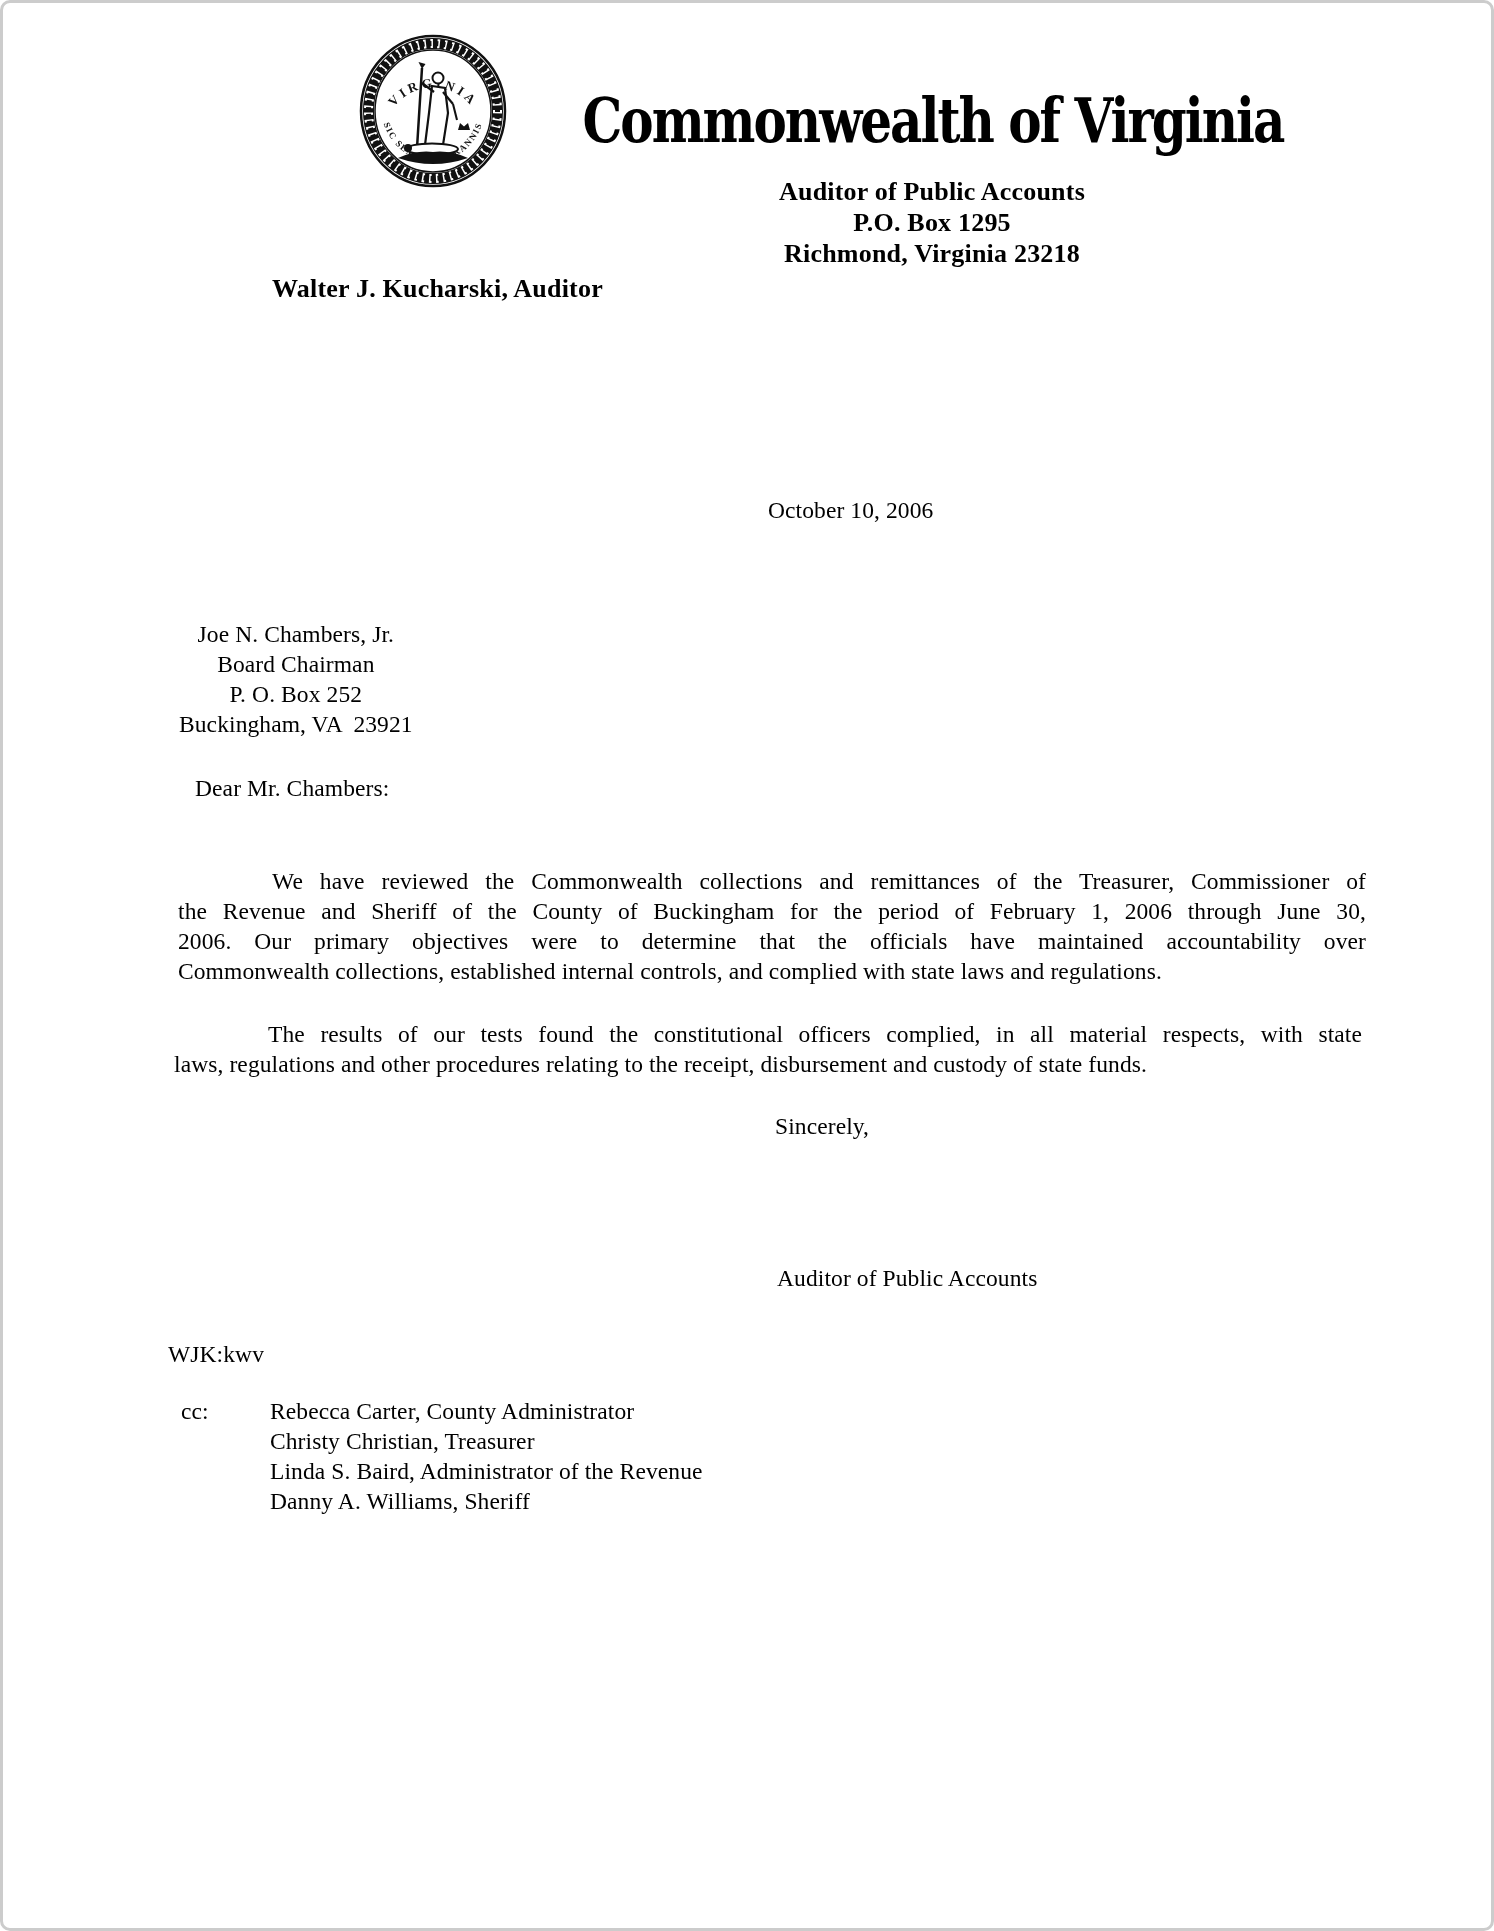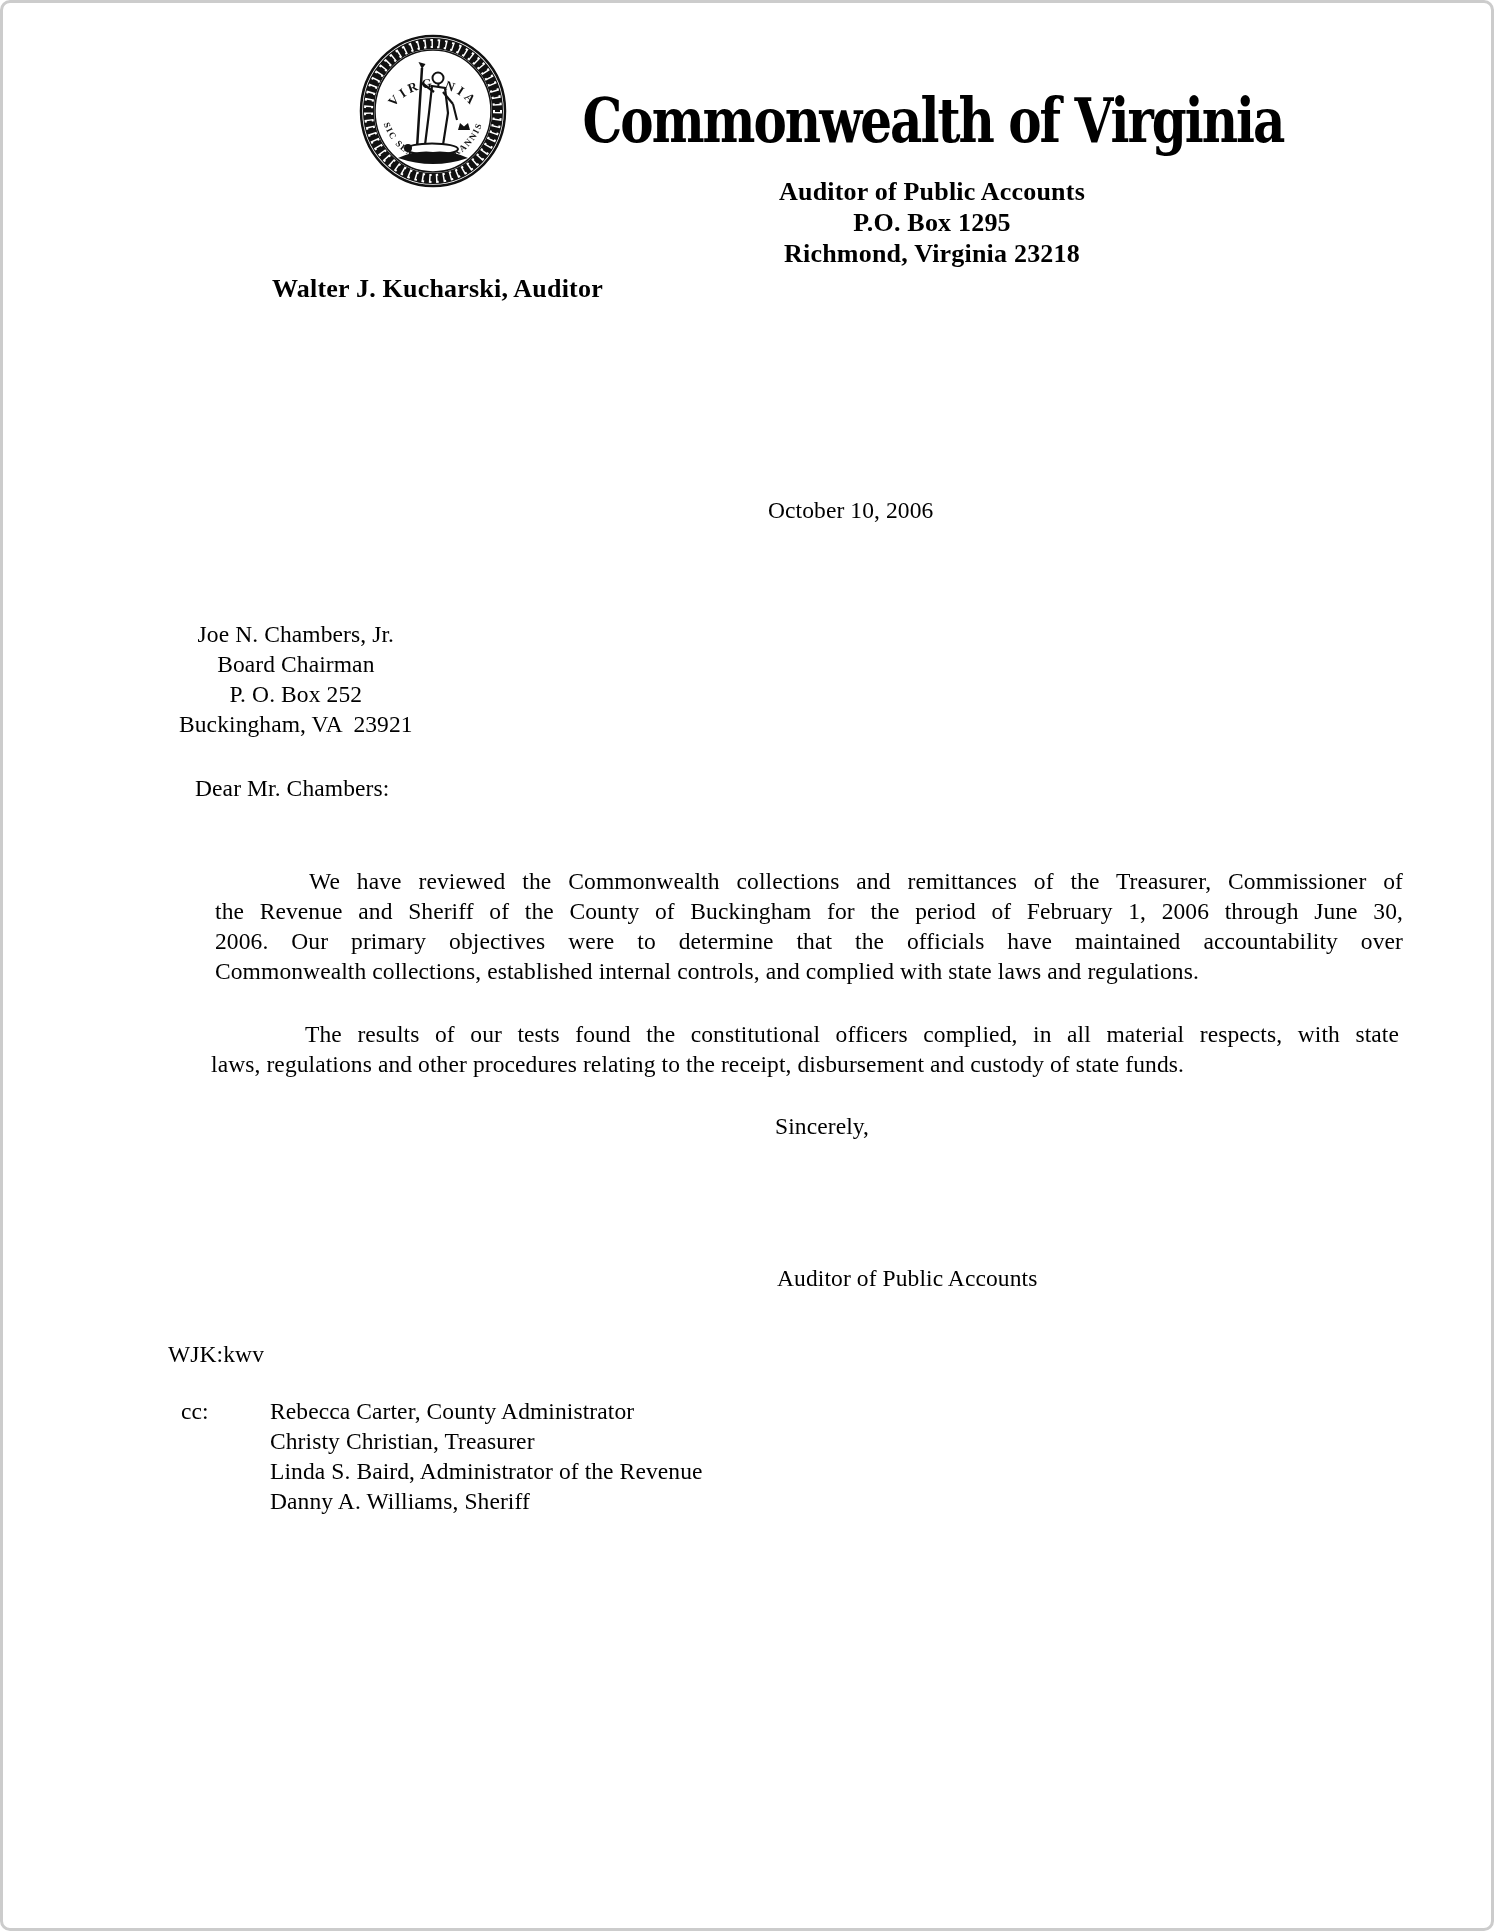--- a/index.html
+++ b/index.html
@@ -51,21 +51,21 @@
     letter-spacing: 0.2px;
   }
   .auditor-name {
     left: 269px;
     top: 235px;
     font-weight: bold;
     font-size: 26px;
     letter-spacing: 0.2px;
     margin-top: 36px;
   }
-  .para { width: 1188px; margin-left: 37px; }
+  .para { width: 1188px; }
   .jline {
     text-align: justify;
     text-align-last: justify;
   }
   .jline.last { text-align-last: left; }
   .indent { text-indent: 94px; }
   .seal { left: 355px; top: 30px; width: 150px; height: 156px; }
 </style>
 </head>
 <body>

